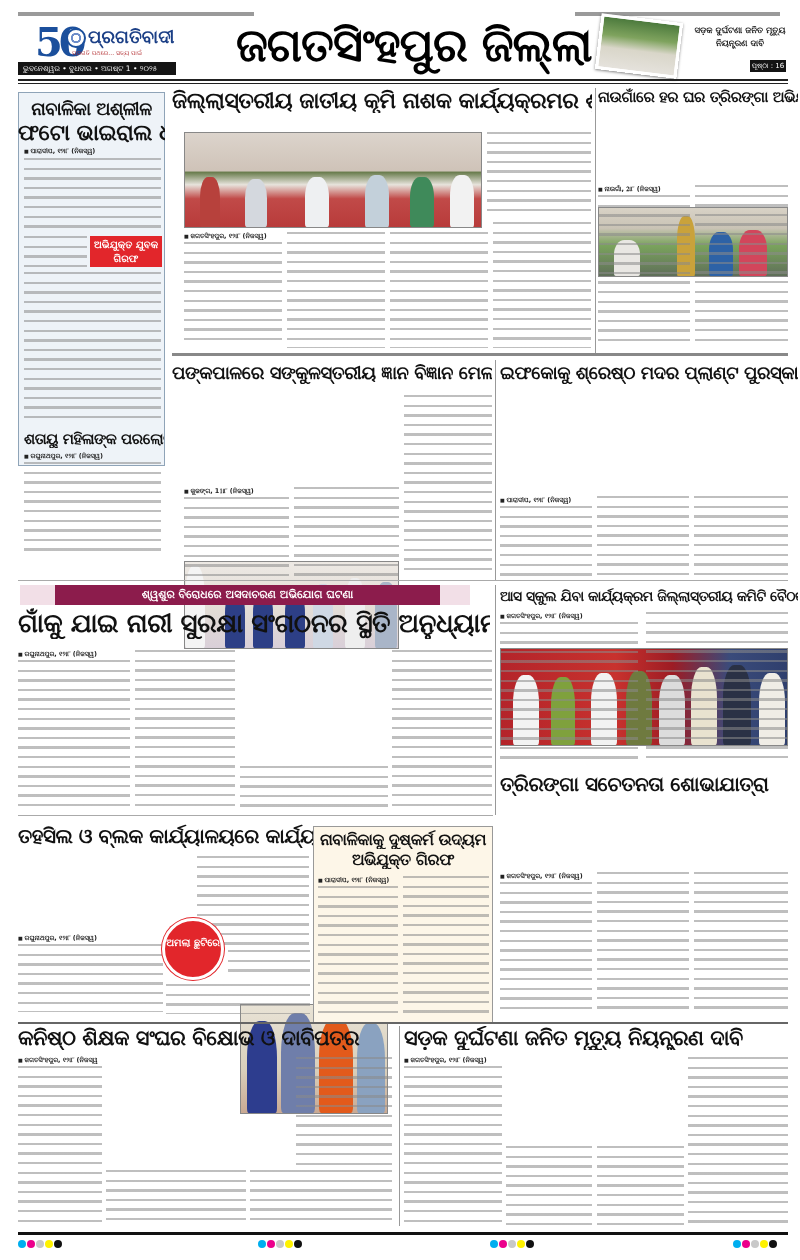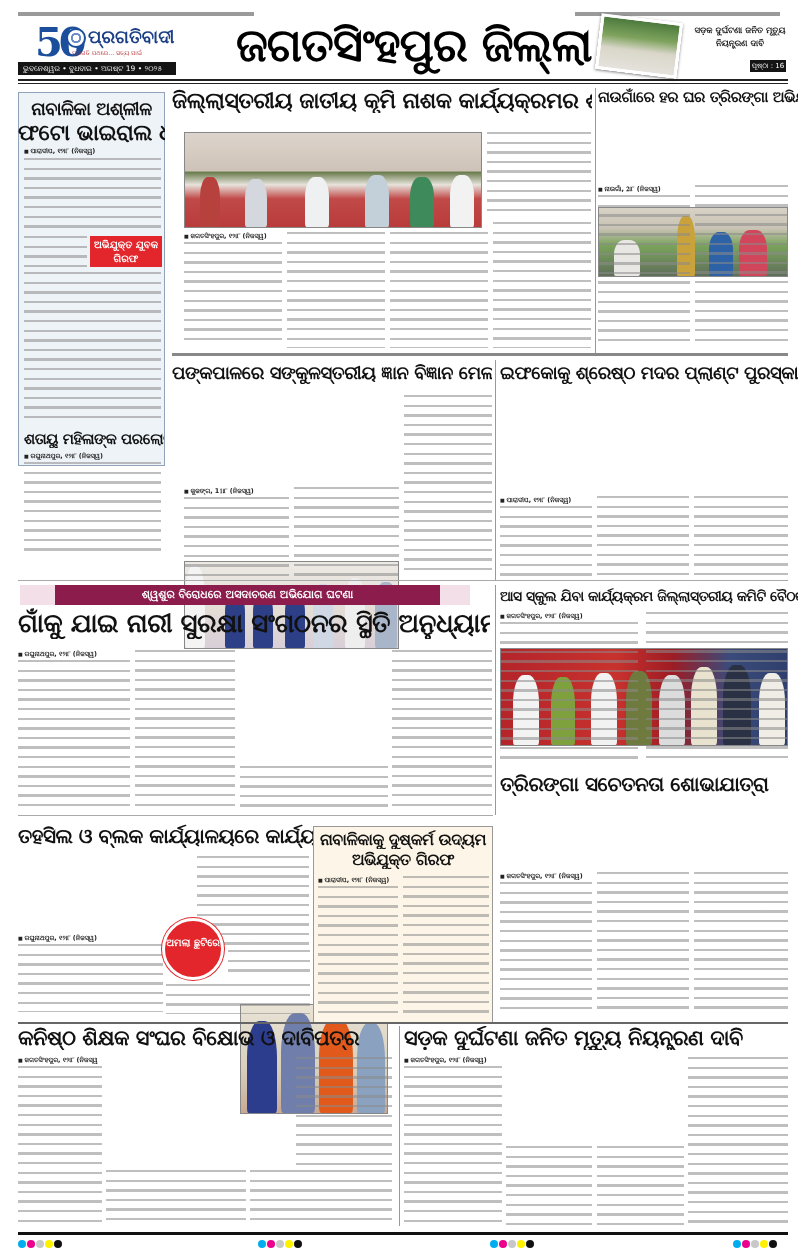--- a/index.html
+++ b/index.html
@@ -48,21 +48,21 @@
 </style>
 </head>
 <body>
 
 <div class="abs" id="masthead-topbar"></div>
 <div class="abs" id="masthead-topbar-r"></div>
 <div class="abs" id="logo-50">50</div>
 <div class="abs" id="logo-emblem"></div>
 <div class="abs" id="logo-name">ପ୍ରଗତିବାଦୀ</div>
 <div class="abs" id="logo-tagline">ପ୍ରଗତି ପଥରେ... ସତ୍ୟ ପାଇଁ</div>
-<div class="abs" id="dateline-bar">ଭୁବନେଶ୍ୱର • ବୁଧବାର • ଅଗଷ୍ଟ 19 • ୨୦୨୫</div>
+<div class="abs" id="dateline-bar">ଭୁବନେଶ୍ୱର • ବୁଧବାର • ଅଗଷ୍ଟ 1 • ୨୦୨୫</div>
 <div class="abs" id="district-title">ଜଗତସିଂହପୁର ଜିଲ୍ଲା</div>
 <div class="abs" id="teaser-photo"></div>
 <div class="abs" id="teaser-text">ସଡ଼କ ଦୁର୍ଘଟଣା ଜନିତ ମୃତ୍ୟୁ ନିୟନ୍ତ୍ରଣ ଦାବି</div>
 <div class="abs" id="page-no">ପୃଷ୍ଠା : 16</div>
 <div class="abs" id="mast-rule1"></div>
 <div class="abs" id="mast-rule2"></div>
 
 <div class="abs" id="box-left"></div>
 <div class="abs headline" style="left:18px;top:98px;width:147px;font-size:18px;text-align:center;">ନାବାଳିକା ଅଶ୍ଳୀଳ</div>
 <div class="abs headline" style="left:18px;top:120px;width:147px;font-size:22px;text-align:center;">ଫଟୋ ଭାଇରାଲ ଧମକ</div>

